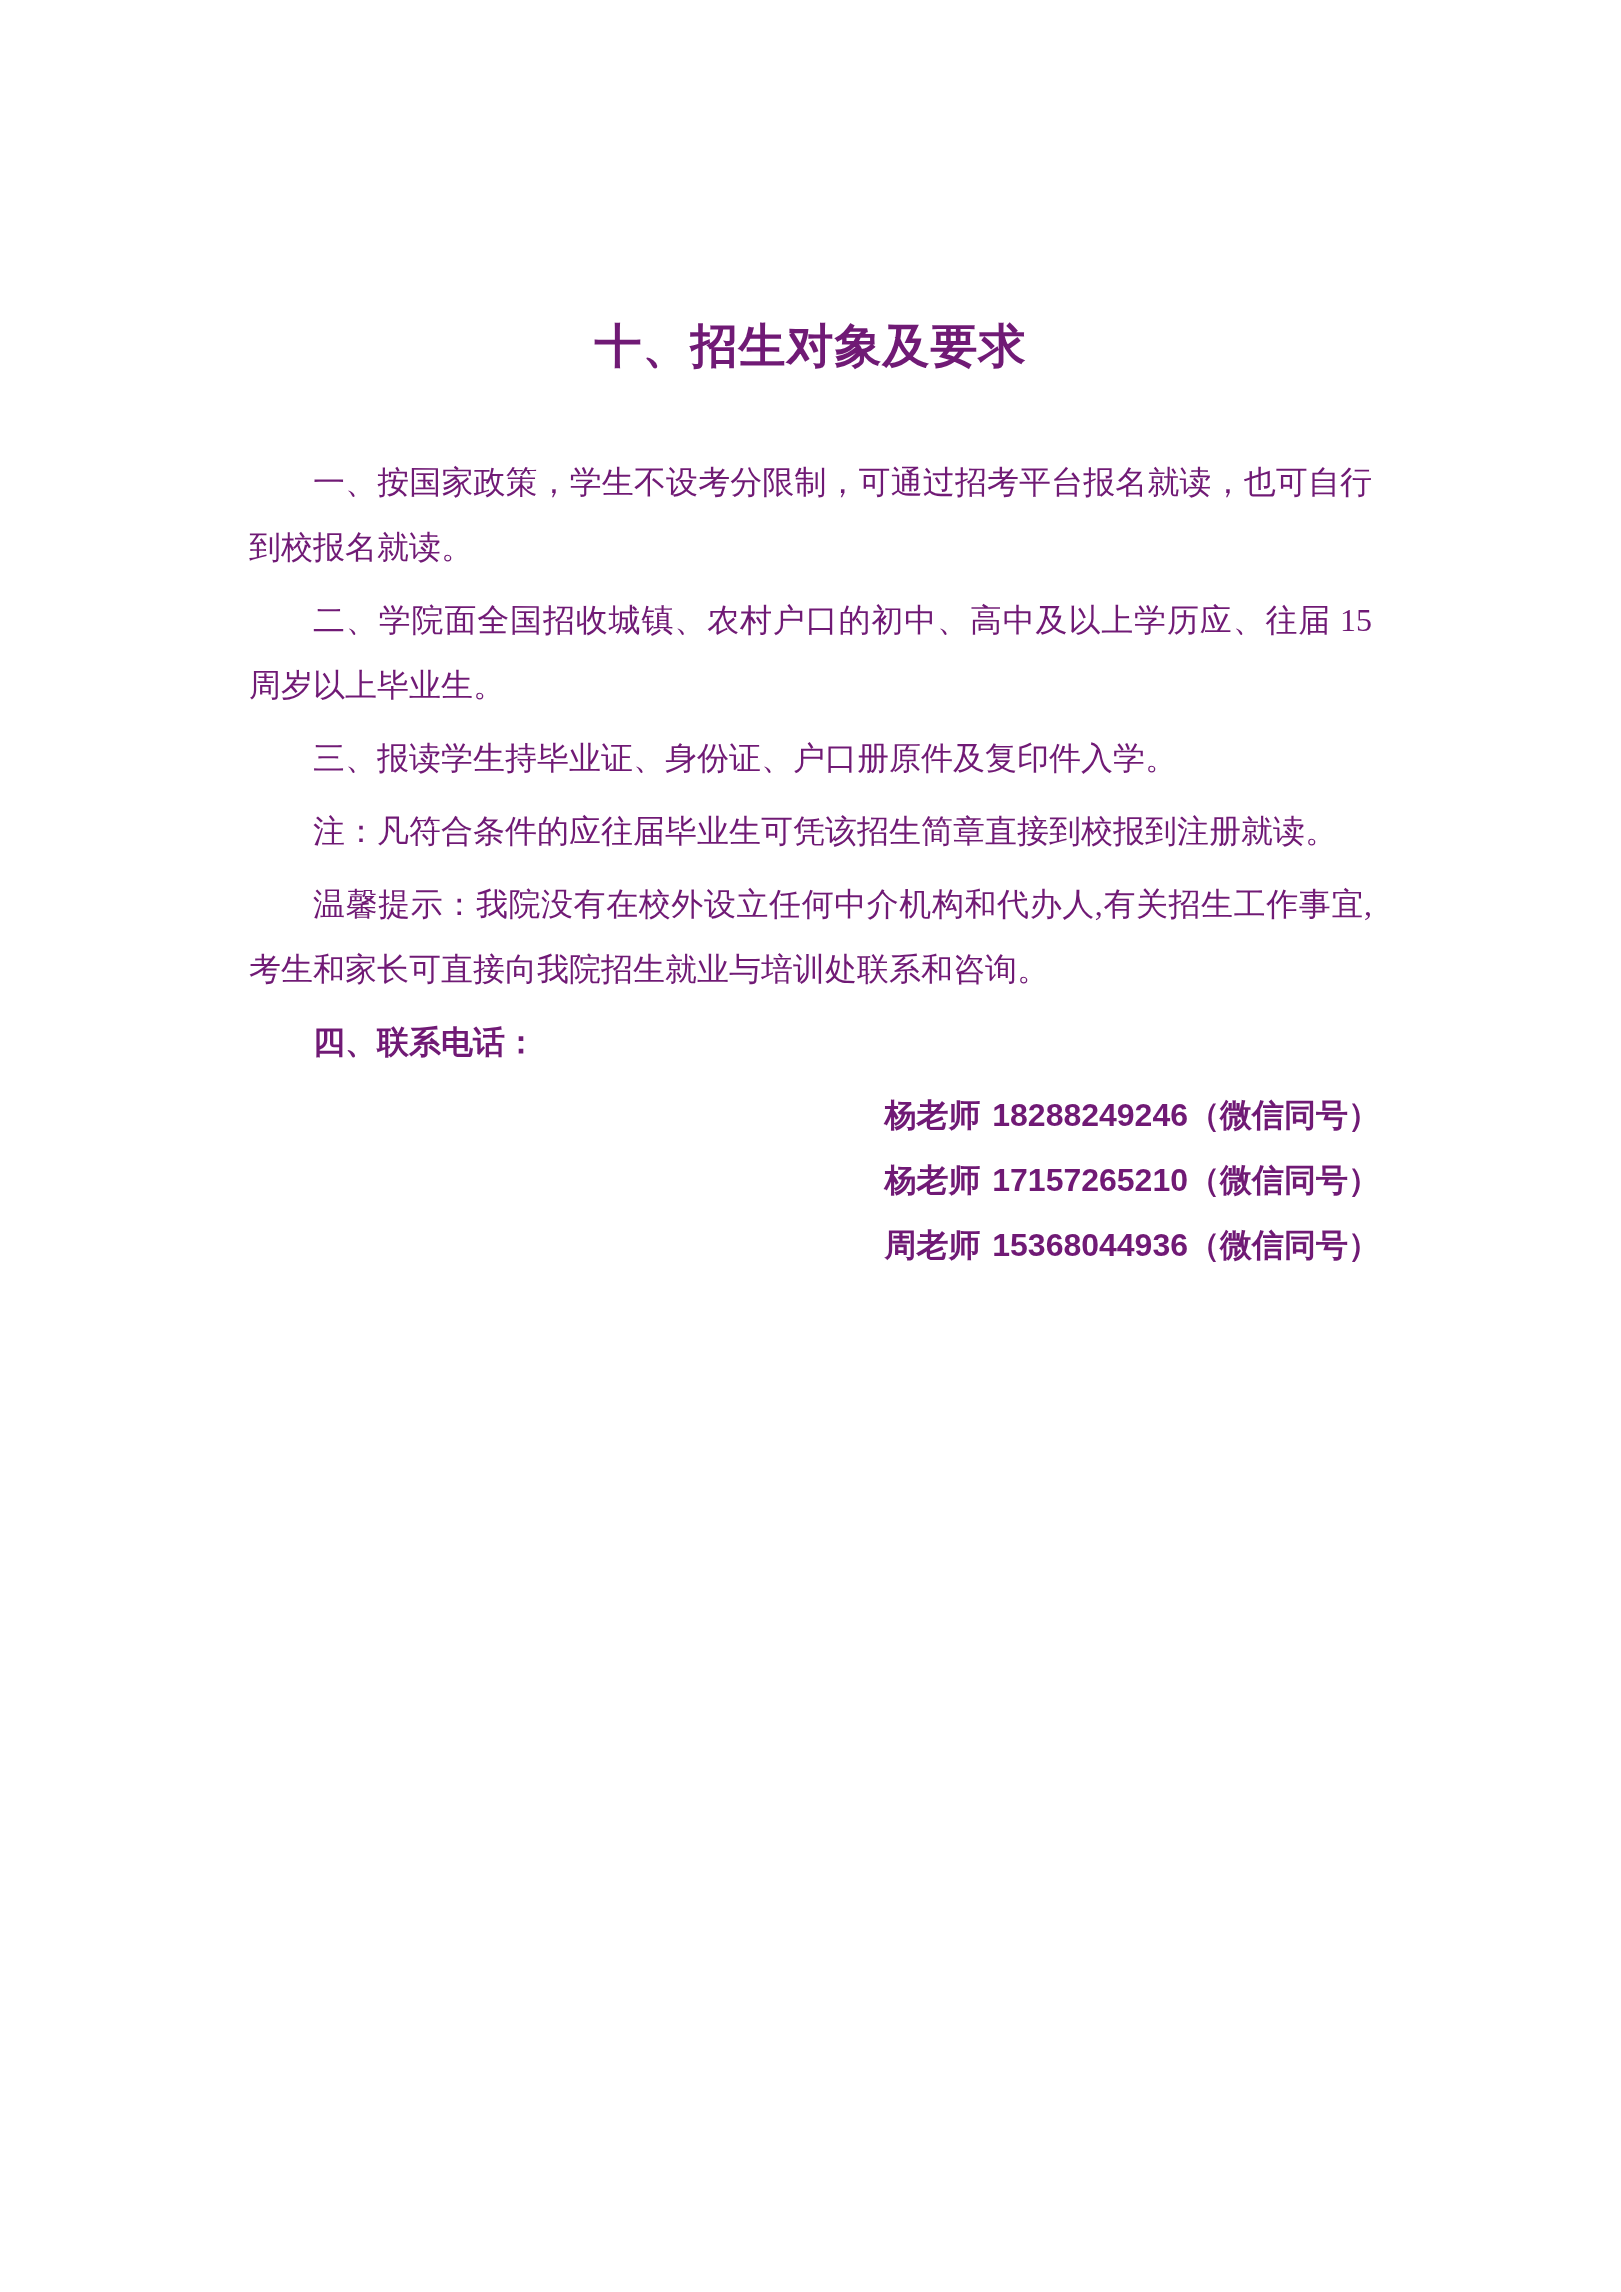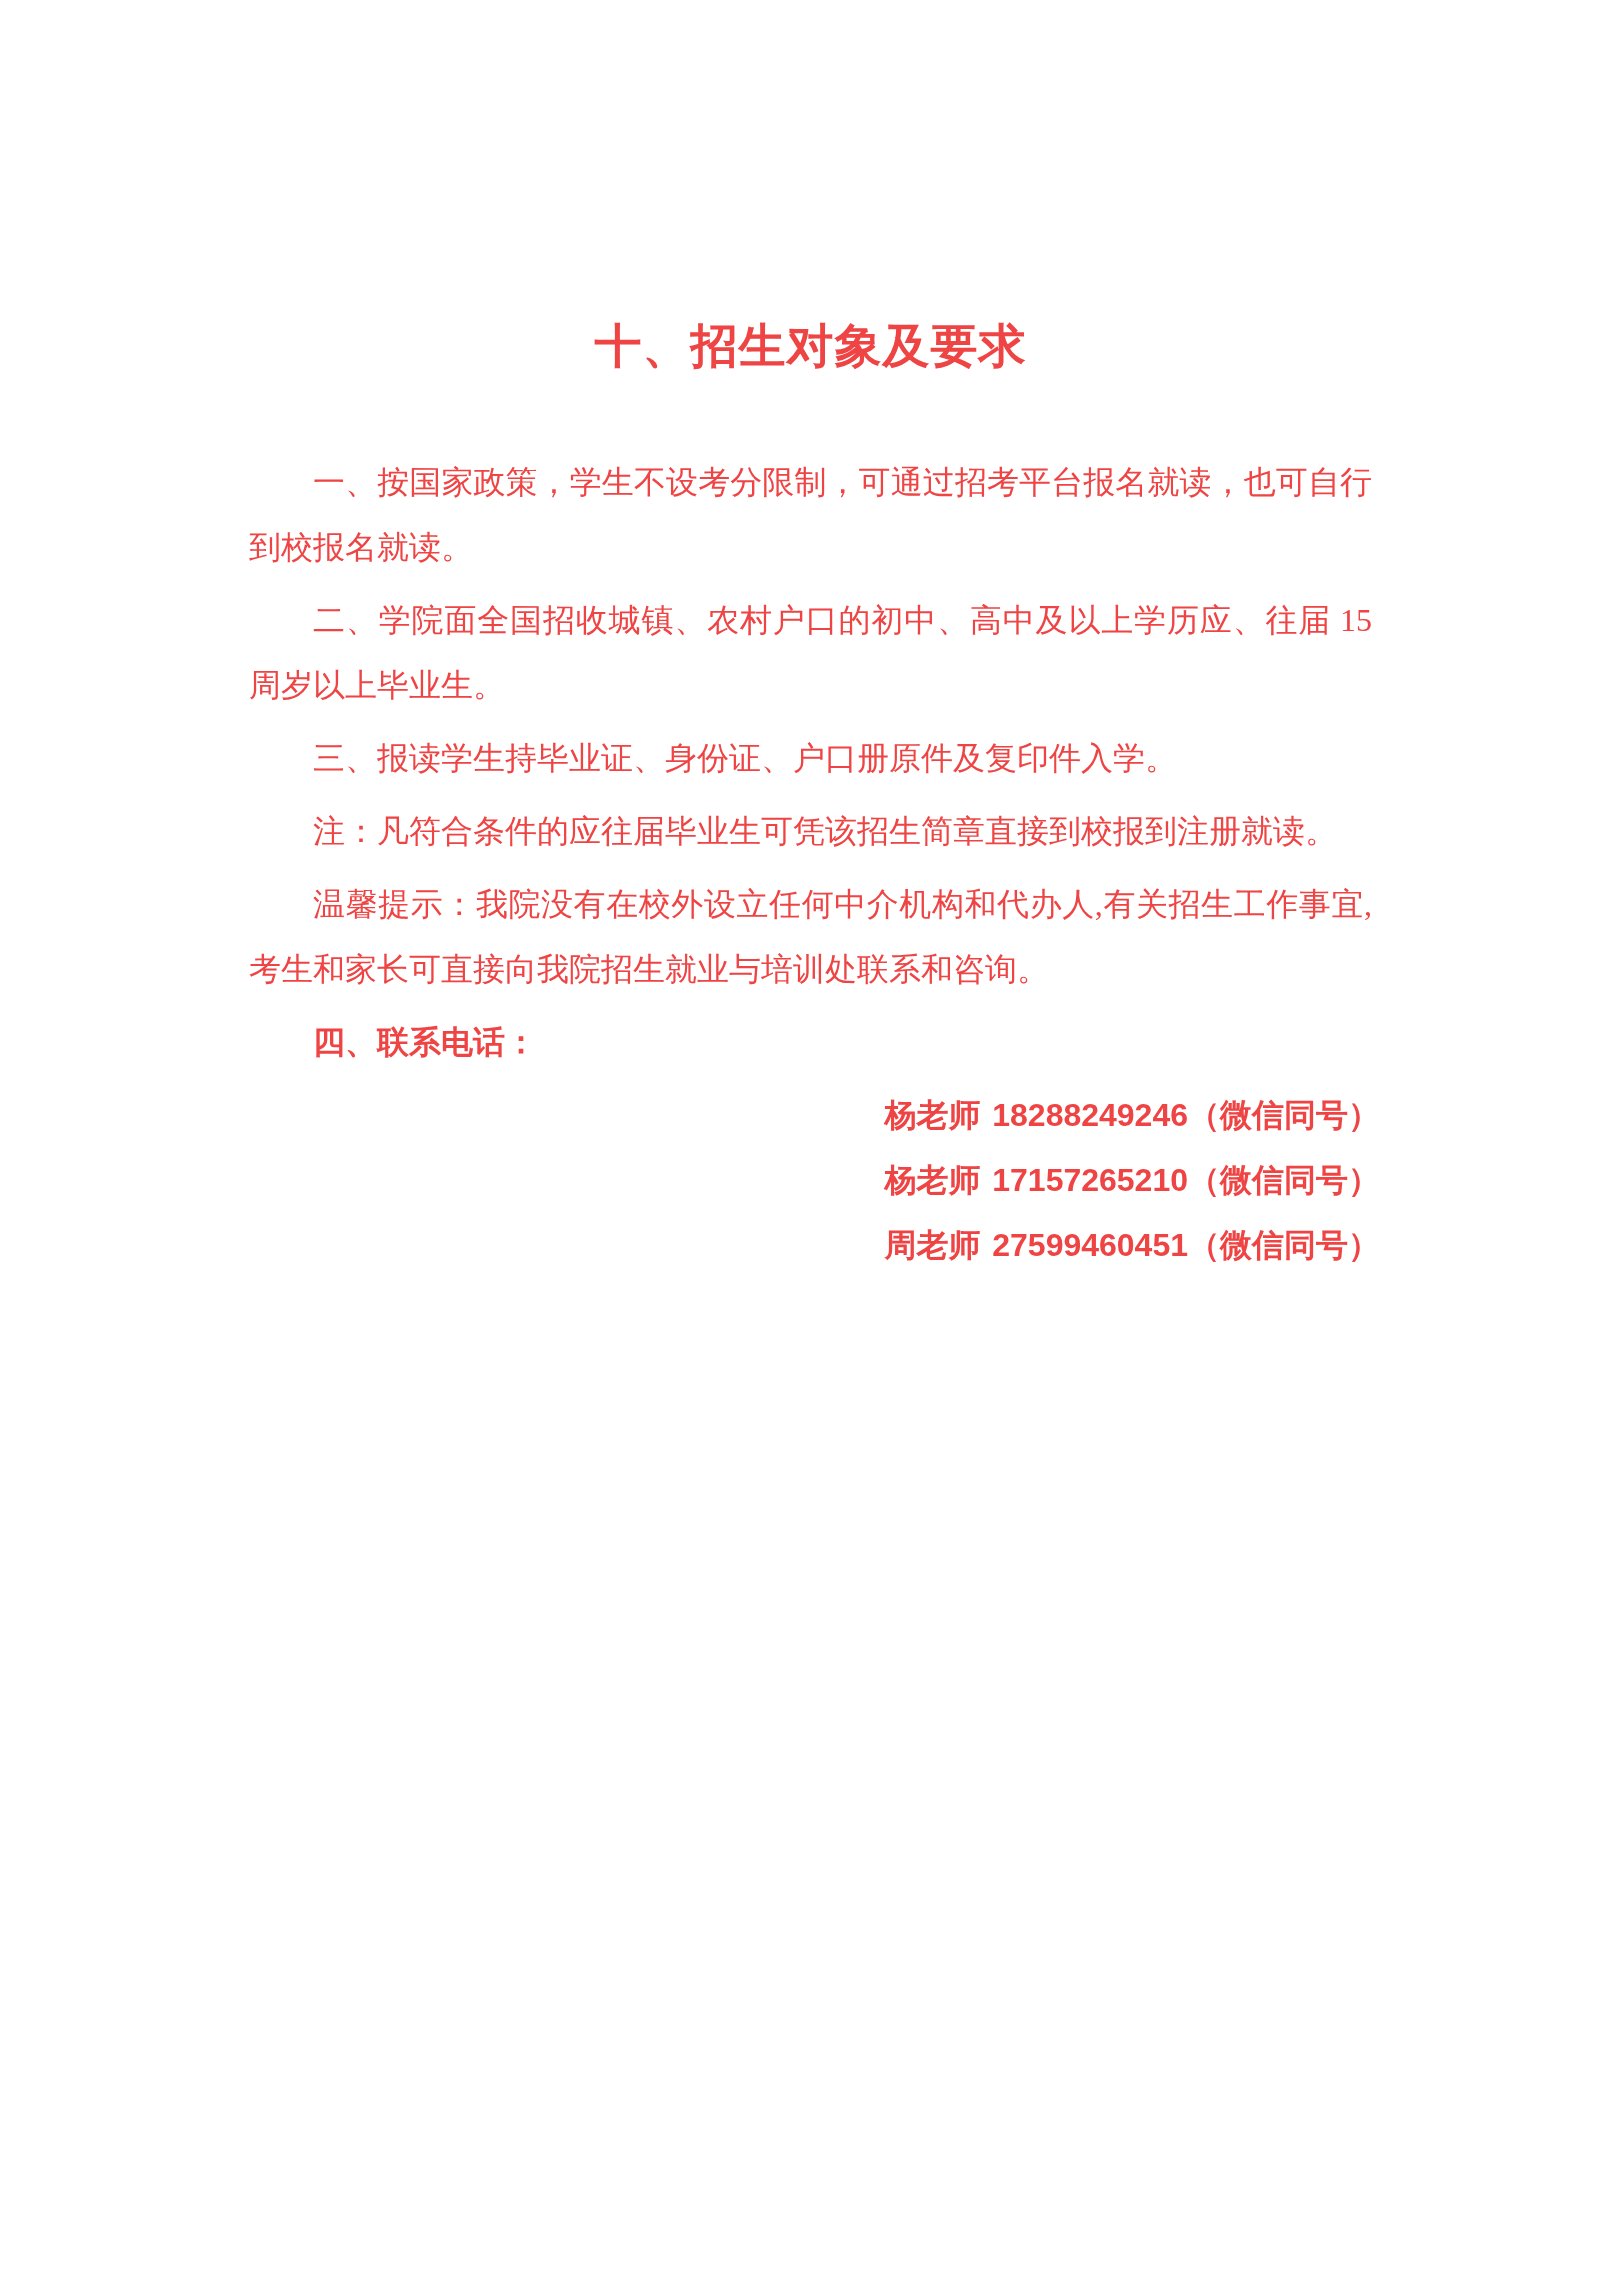--- a/index.html
+++ b/index.html
@@ -7,21 +7,21 @@
     padding: 0;
     background: #ffffff;
   }
   .page {
     position: relative;
     width: 1621px;
     height: 2293px;
     background: #ffffff;
     box-sizing: border-box;
     padding: 312px 241px 0 241px;
-    color: #ef4444;
+    color: #701a75;
     font-family: "Liberation Serif", "DejaVu Serif", serif;
     overflow: hidden;
   }
   .doc-title {
     margin: 0;
     font-size: 47px;
     line-height: 69px;
     font-weight: bold;
     text-align: center;
     letter-spacing: 1px;
@@ -77,19 +77,19 @@
     <p class="contact-heading">四、联系电话：</p>
 
     <div class="contact-list">
       <div class="contact-line">
         <span class="zh">杨老师</span><span class="phone">18288249246</span><span class="zh">（微信同号）</span>
       </div>
       <div class="contact-line">
         <span class="zh">杨老师</span><span class="phone">17157265210</span><span class="zh">（微信同号）</span>
       </div>
       <div class="contact-line">
-        <span class="zh">周老师</span><span class="phone">27599460451</span><span class="zh">（微信同号）</span>
+        <span class="zh">周老师</span><span class="phone">15368044936</span><span class="zh">（微信同号）</span>
       </div>
     </div>
   </div>
 
 </div>
 
 
 </body></html>

